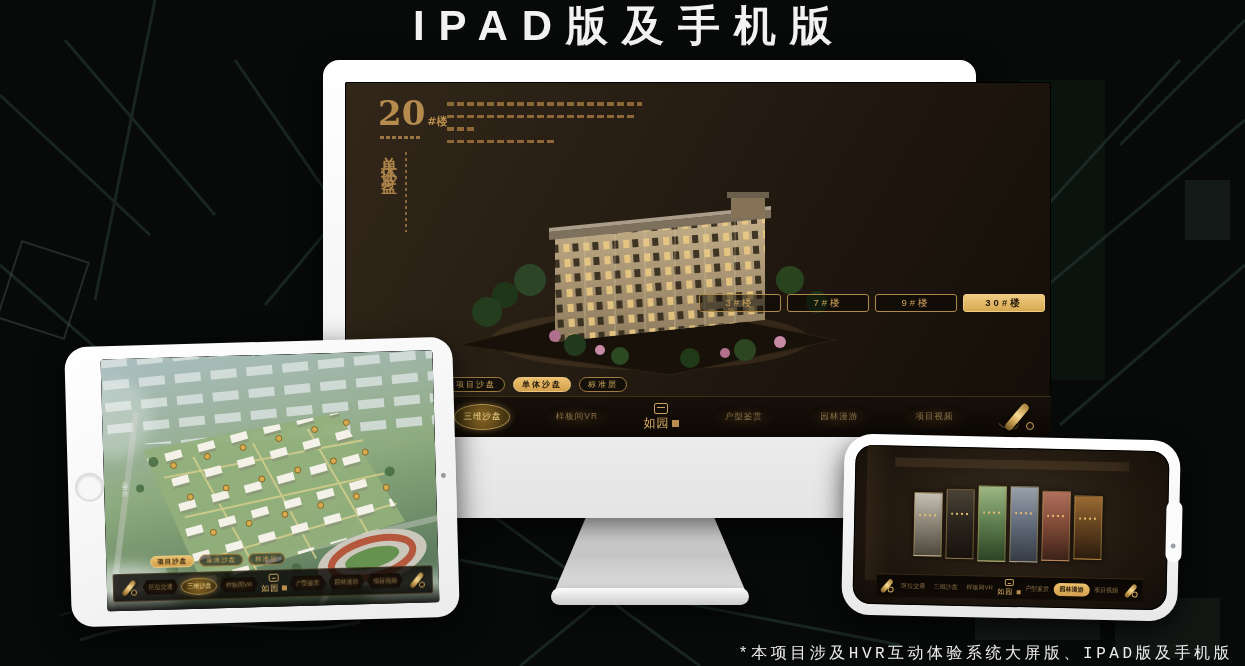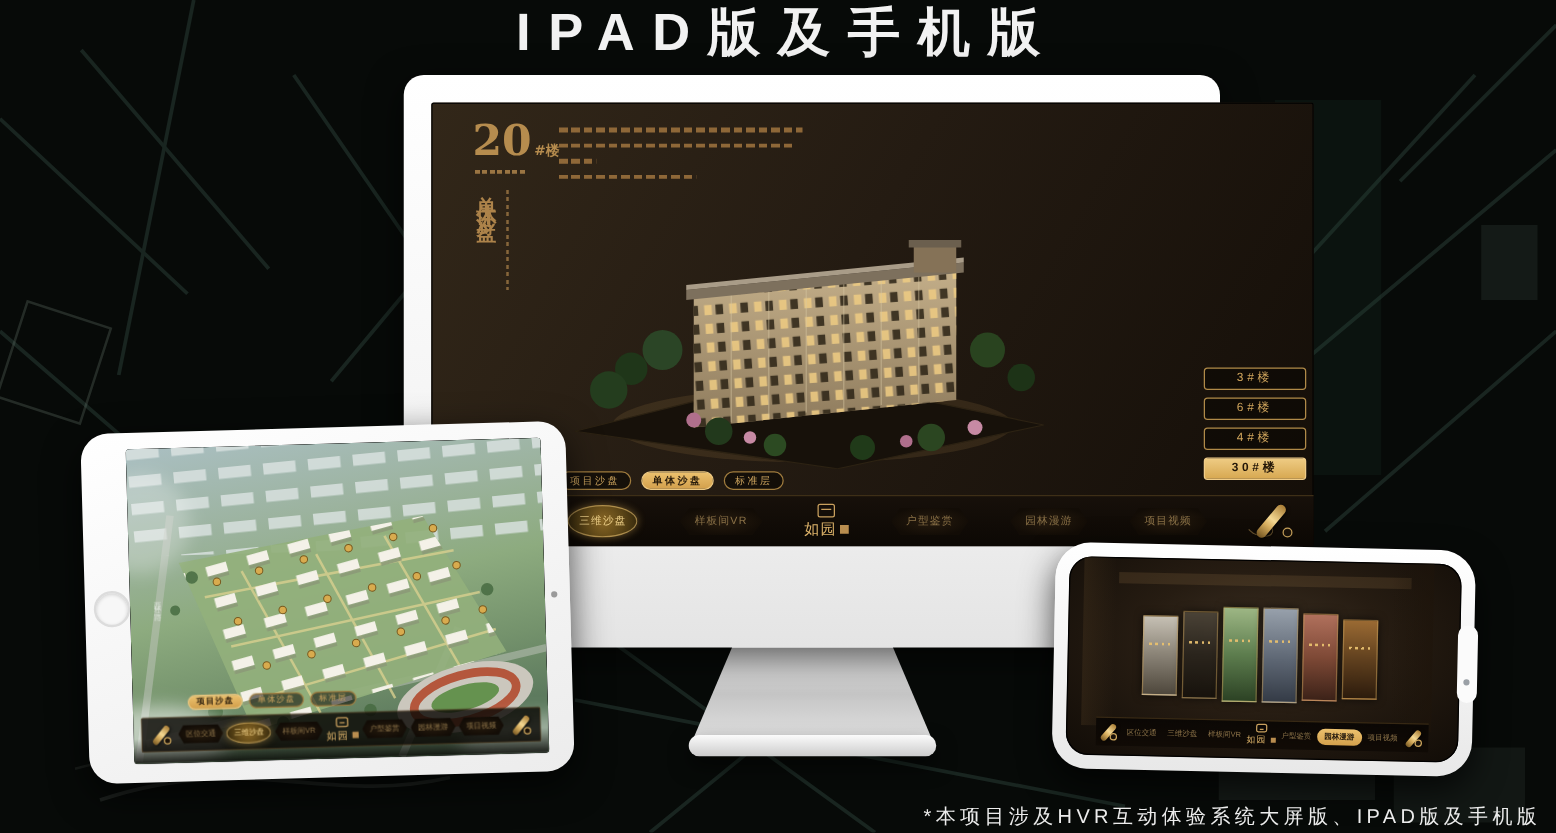--- a/index.html
+++ b/index.html
@@ -12,21 +12,21 @@
   .bg{position:absolute;inset:0;z-index:0;}
   
   .title{
     position:absolute;top:0;left:0;right:0;z-index:1;margin:0;
     text-align:center;font-size:42px;font-weight:bold;color:#f2f2f2;
     letter-spacing:14px;text-indent:14px;line-height:52px;
   }
   
   .footnote{
     position:absolute;right:12px;bottom:2px;z-index:9;
-    color:#ececec;font-size:16px;letter-spacing:3.5px;
+    color:#ececec;font-size:16px;letter-spacing:3.5px;font-family:Liberation Mono, monospace;
   }
   
   .pill{
     border:1px solid #a07c3e;color:#cda45e;background:rgba(8,5,2,.55);
     border-radius:8px;font-size:8px;letter-spacing:2px;padding:2px 8px;line-height:9px;
     white-space:nowrap;
   }
   .pill.sel{background:linear-gradient(#ecc16e,#d3a04c);color:#2a1d0c;border-color:#ecc882;font-weight:bold;}
   .nav-item{
     position:relative;font-size:8.5px;color:#8a7147;letter-spacing:1px;white-space:nowrap;
@@ -92,21 +92,21 @@
     position:absolute;left:33px;top:62px;height:110px;writing-mode:vertical-rl;
     font-family:"DejaVu Serif",serif;font-size:16px;letter-spacing:7px;color:#ad834a;font-weight:bold;
   }
   .vdashes{position:absolute;left:60px;top:70px;width:2px;height:80px;
     background:repeating-linear-gradient(180deg,rgba(173,131,74,.7) 0 3px,transparent 3px 6px);}
   .para{position:absolute;left:102px;top:20px;width:200px;}
   .para .pline{height:3.5px;margin-bottom:9px;
     background:repeating-linear-gradient(90deg,rgba(160,116,62,.85) 0 7px,transparent 7px 10px);}
   .para .l1{width:195px;} .para .l2{width:188px;} .para .l3{width:30px;} .para .l4{width:110px;}
   .bsvg{position:absolute;left:90px;top:78px;width:420px;height:215px;}
-  .fbtns{position:absolute;right:6px;top:212px;display:flex;flex-direction:column;gap:6px;}
+  .fbtns{position:absolute;right:6px;top:212px;display:flex;flex-direction:row;gap:6px;}
   .fbtn{
     width:80px;height:16px;line-height:16px;text-align:center;border:1px solid #b08a48;border-radius:3px;
     color:#d0a55c;background:rgba(8,5,2,.5);font-size:9.5px;letter-spacing:3px;cursor:pointer;
   }
   .fbtn.sel{background:linear-gradient(#eecb83,#d7a851);color:#241708;border-color:#f0cc88;font-weight:bold;}
   .tabs{position:absolute;left:102px;top:295px;display:flex;gap:8px;}
   .navbar{
     position:absolute;left:0;right:0;bottom:0;height:40px;
     display:flex;align-items:center;justify-content:space-between;padding:0 14px;
     background:linear-gradient(#17100a,#0c0804);border-top:1px solid rgba(180,140,70,.3);
@@ -263,22 +263,22 @@
         <circle cx="255" cy="198" r="10" fill="#203a19"></circle>
           <circle cx="310" cy="190" r="11" fill="#2b4621"></circle>
         <circle cx="120" cy="176" r="6" fill="#b06f8c"></circle>
           <circle cx="165" cy="190" r="5" fill="#c78aa4"></circle>
         <circle cx="290" cy="193" r="5" fill="#b06f8c"></circle>
           <circle cx="345" cy="182" r="6" fill="#c78aa4"></circle>
       </svg>
 
       <div class="fbtns">
         <div class="fbtn">3#楼</div>
-        <div class="fbtn">6#楼</div>
-        <div class="fbtn">4#楼</div>
+        <div class="fbtn">7#楼</div>
+        <div class="fbtn">9#楼</div>
         <div class="fbtn sel">30#楼</div>
       </div>
 
       <div class="tabs">
         <div class="pill">项目沙盘</div>
         <div class="pill sel">单体沙盘</div>
         <div class="pill">标准层</div>
       </div>
 
       <div class="navbar">

